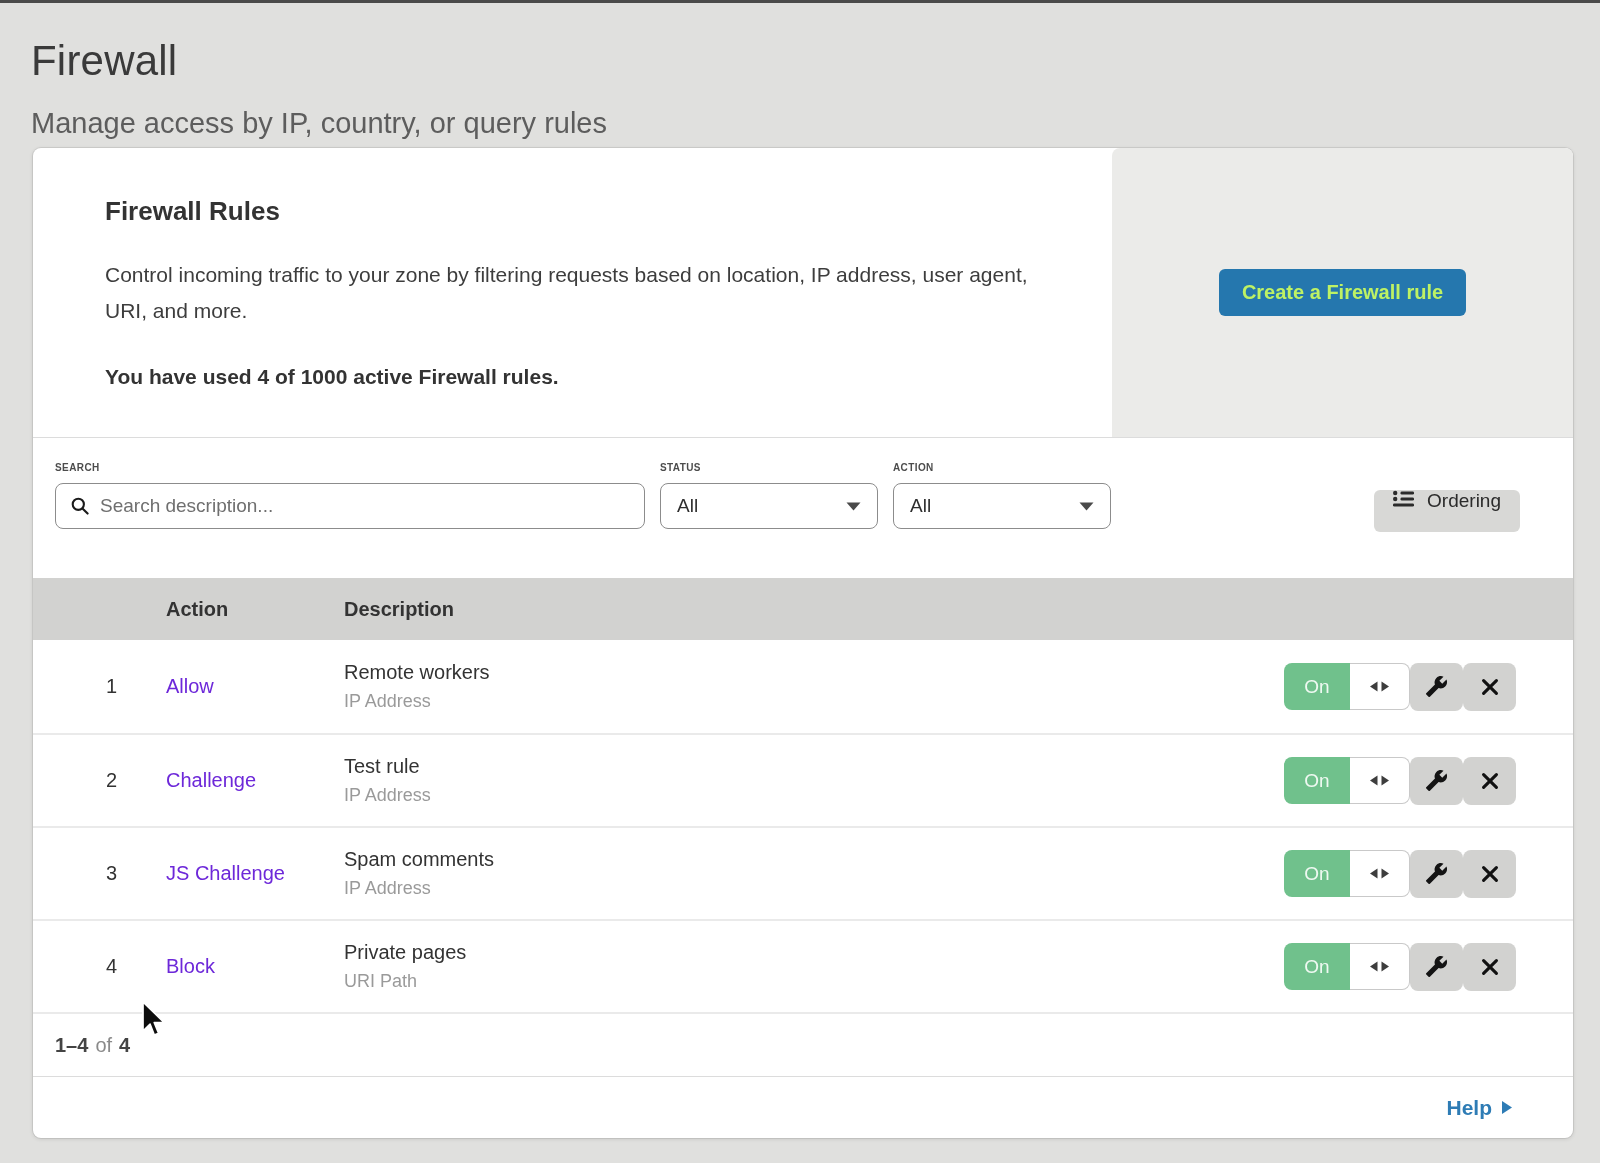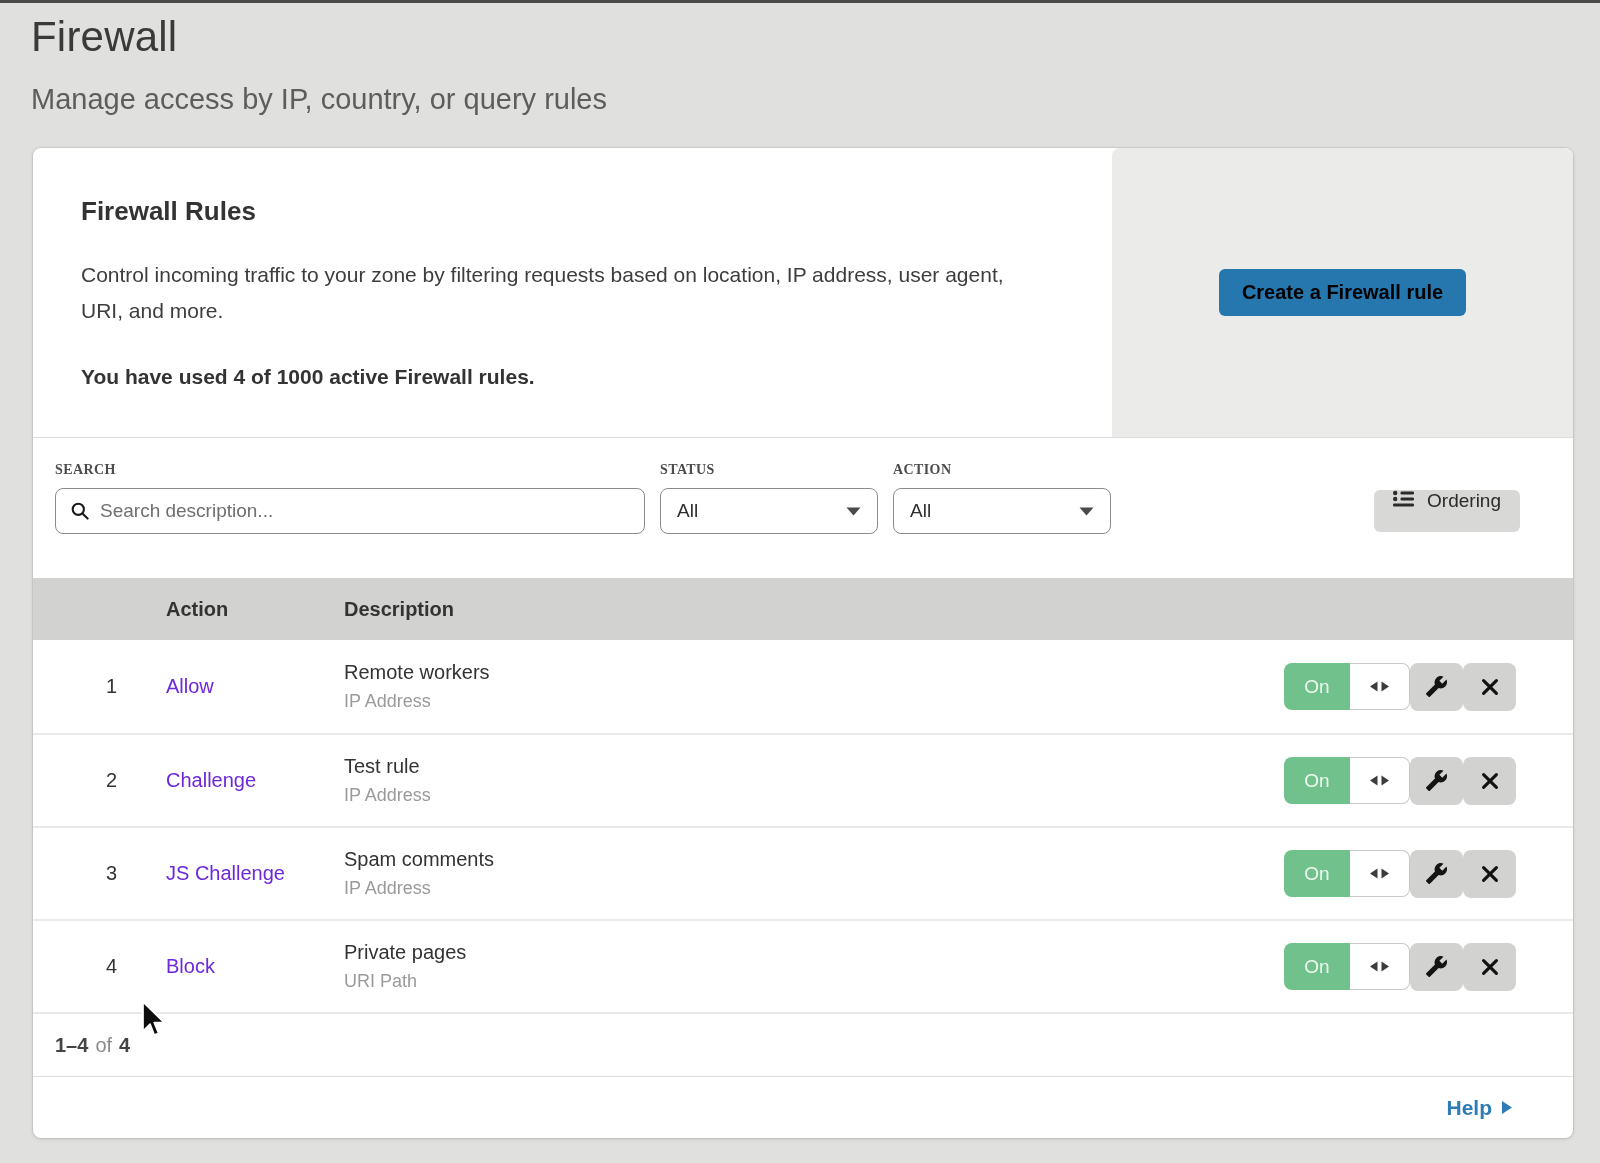--- a/index.html
+++ b/index.html
@@ -7,52 +7,52 @@
   body {
     font-family: "Liberation Sans", "DejaVu Sans", sans-serif;
     background: #e0e0de;
     position: relative;
     overflow: hidden;
     border-top: 3px solid #4a4a4a;
   }
 
   
   .page-header { padding: 10px 0 0 31px; }
-  .page-title { font-size: 42px; font-weight: 500; color: #3a3a3a; letter-spacing: 0.2px; }
+  .page-title { font-size: 42px; font-weight: 500; color: #3a3a3a; letter-spacing: 0.2px; margin-top: 24px; }
   .page-subtitle { margin-top: 22px; font-size: 29px; font-weight: 400; color: #5d5d5d; }
 
   
   .card {
     position: absolute; left: 33px; top: 145px;
     width: 1540px; height: 990px;
     background: #ffffff; border-radius: 8px;
     box-shadow: 0 0 0 1px rgba(0,0,0,0.07), 0 1px 4px rgba(0,0,0,0.12);
   }
 
   
   .card-header { display: flex; height: 290px; border-bottom: 1px solid #dcdcdc; }
-  .card-header-left { flex: 1; padding: 48px 60px 0 48px; }
+  .card-header-left { flex: 1; padding: 48px 60px 0 72px; }
   .card-heading { font-size: 26px; font-weight: 700; color: #333; margin-bottom: 30px; }
   .card-desc { font-size: 21px; line-height: 36px; color: #3d3d3d; max-width: 950px; margin-bottom: 36px; }
   .card-usage { font-size: 21px; font-weight: 700; color: #333; }
   .card-header-right {
     width: 461px; background: #ebebe9;
     border-radius: 8px 8px 0 0;
     display: flex; align-items: center; justify-content: center;
   }
   .create-btn {
-    background: #2577ae; color: #000000; border: none; cursor: pointer;
+    background: #2577ae; color: #bef264; border: none; cursor: pointer;
     font-family: inherit; font-size: 20px; font-weight: 600;
     padding: 12px 23px; border-radius: 6px;
   }
 
   
   .filter-bar { height: 140px; display: flex; align-items: flex-start; padding: 24px 53px 0 22px; }
   .filter-group { display: flex; flex-direction: column; }
-  .filter-label { font-size: 14px; font-weight: 700; color: #4c4c4c; letter-spacing: 0.4px; margin-bottom: 10px; font-family: Liberation Serif, serif; }
+  .filter-label { font-size: 10px; font-weight: 700; color: #4c4c4c; letter-spacing: 0.4px; margin-bottom: 10px; }
   .control { height: 46px; border: 1.5px solid #8c8c8c; border-radius: 8px; background: #fff; display: flex; align-items: center; }
   .search-control { width: 590px; }
   .search-control .sicon { margin: 0 10px 0 14px; display: flex; }
   .search-control input {
     flex: 1; border: none; outline: none; font-family: inherit;
     font-size: 19px; color: #333; background: transparent; padding-right: 12px;
   }
   .search-control input::placeholder { color: #6f6f6f; }
   .select-control { width: 218px; padding: 2px 16px; justify-content: space-between; cursor: pointer; }
   .select-value { font-size: 19px; color: #2e2e2e; }

